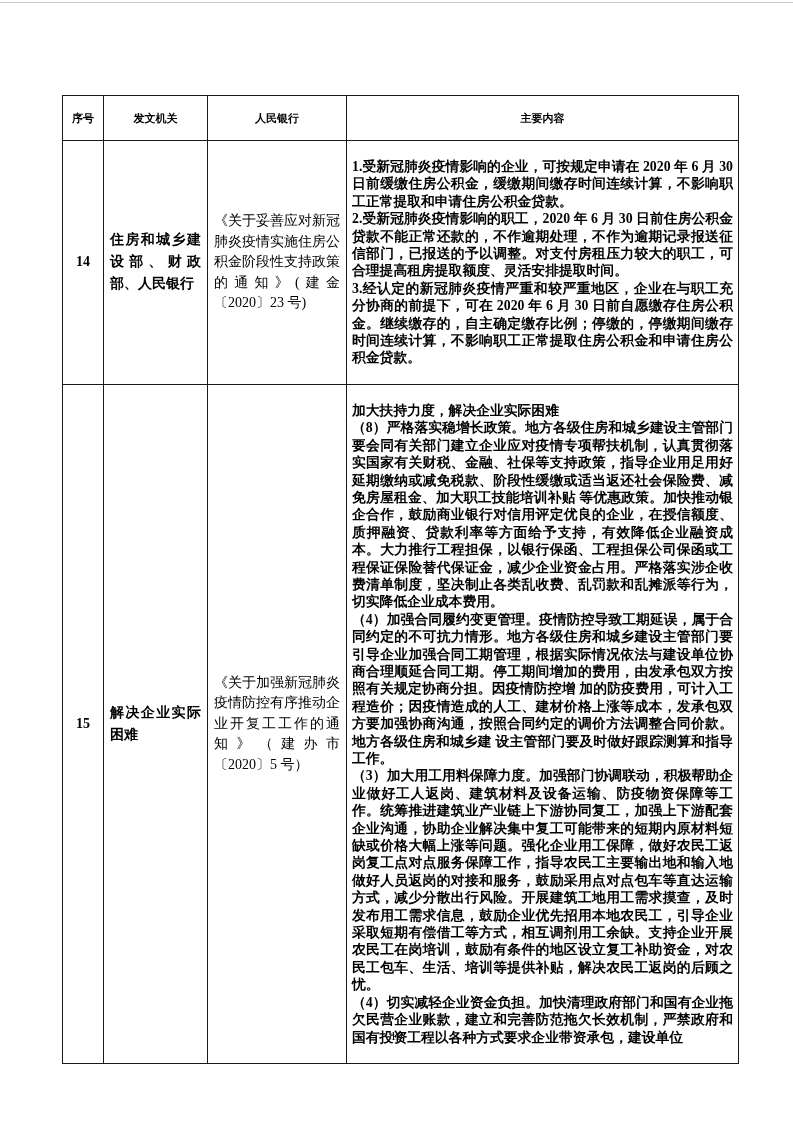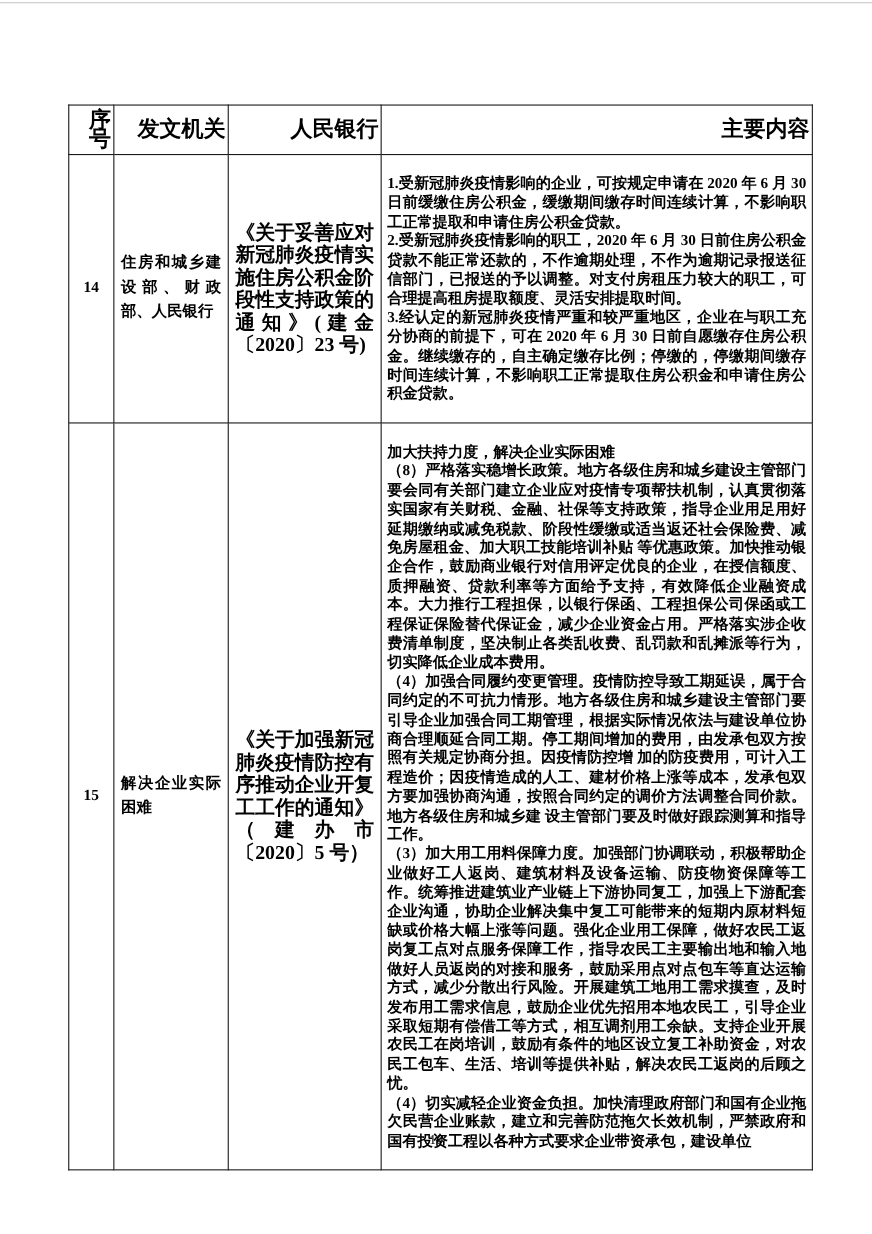--- a/index.html
+++ b/index.html
@@ -30,45 +30,45 @@
     width: 676px;
     border-collapse: collapse;
     table-layout: fixed;
   }
   .doc-table th, .doc-table td {
     border: 1.5px solid #1a1a1a;
     padding: 4px;
     overflow: hidden;
   }
   .doc-table th {
-    font-size: 20px;
+    font-size: 11px;
     font-weight: bold;
-    text-align: right;
+    text-align: center;
     vertical-align: middle;
     line-height: 18px;
     padding: 2px;
   }
   td.cell-index {
     text-align: center;
     vertical-align: middle;
     font-size: 14px;
     font-weight: 600;
   }
   td.cell-agency {
     vertical-align: middle;
     font-size: 14px;
     font-weight: 600;
     line-height: 22px;
     padding: 14px 6px;
     text-align: justify;
   }
   td.cell-docname {
     vertical-align: middle;
-    font-size: 18px;
-    font-weight: 700;
+    font-size: 14px;
+    font-weight: 400;
     line-height: 20.5px;
     padding: 2px 6px;
     text-align: justify;
   }
   td.cell-content {
     font-size: 13.8px;
     font-weight: 600;
     line-height: 17.4px;
     padding: 17px 5px;
     text-align: justify;

